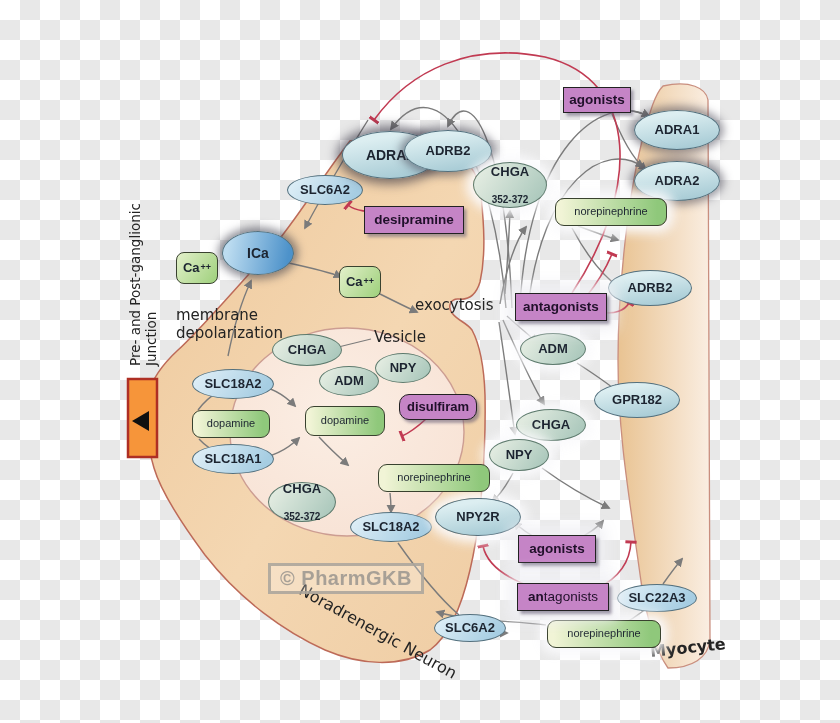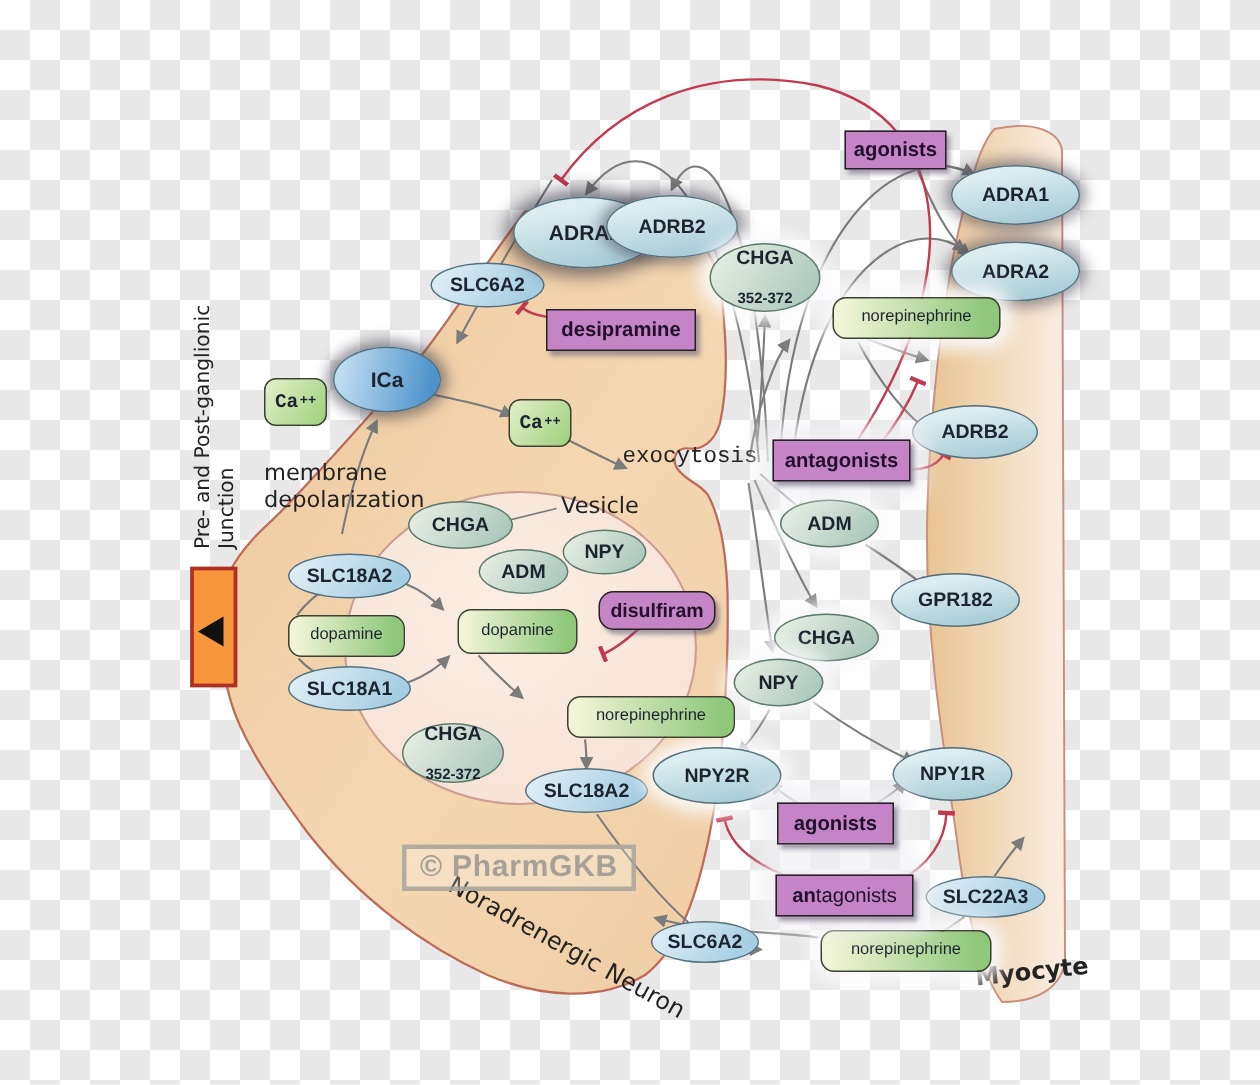--- a/index.html
+++ b/index.html
@@ -31,21 +31,21 @@
   .receptor{background:linear-gradient(170deg,#dceef1 20%,#a7cbd5 90%);font-weight:600;}
   .pill{
     border-radius:9px;border:1.5px solid #39422f;
     background:linear-gradient(90deg,#f1f4d6 5%,#8fc87b 92%);
     font-size:11px;
     margin-left:44px;
   }
   .ca{
     border-radius:8px;border:1.5px solid #39422f;
     background:linear-gradient(125deg,#e3f0ca,#9ed07c);
-    font-weight:600;font-size:13px;font-family:Liberation Mono, monospace;
+    font-weight:600;font-size:13px;
   }
   .ca sup{font-size:9px;margin-left:1px;}
   .pbox{
     background:#c584c6;border:1.5px solid #222;color:#20102a;
     font-size:13.5px;font-weight:600;
     box-shadow:2.5px 3px 3px rgba(100,90,115,.55);
   }
   .whitehalo{box-shadow:0 0 11px 7px rgba(250,250,252,.95);}
   .pbox.whitehalo{box-shadow:2.5px 3px 3px rgba(100,90,115,.6), 0 0 14px 9px rgba(240,240,244,.95);}
   .two .l2{display:block;font-size:10px;font-weight:700;margin-top:16px;}
@@ -155,21 +155,21 @@
     </g>
   </svg>
 
   <div class="hand" style="left:127px;top:166px;height:200px;writing-mode:vertical-rl;transform:rotate(180deg);font-size:13.5px;">Pre- and Post-ganglionic Junction</div>
 
   <div class="hand" style="left:176px;top:306px;">
     <div>membrane</div>
     <div>depolarization</div>
   </div>
 
-  <div class="hand" style="left:415px;top:296px;font-family:Liberation Mono, monospace;">exocytosis</div>
+  <div class="hand" style="left:415px;top:296px;">exocytosis</div>
 
   <div class="hand" style="left:374px;top:328px;">Vesicle</div>
 
   <div class="hand" style="left:268px;top:622px;width:220px;text-align:center;transform:rotate(29deg);font-size:16px;">Noradrenergic Neuron</div>
 
   <div class="hand" style="left:650px;top:638px;transform:rotate(-6deg);font-size:16px;font-weight:bold;">Myocyte</div>
 
   <div class="wm">© PharmGKB</div>
 
   <div class="node oval" style="left:287px;top:175px;width:76px;height:30px;">SLC6A2</div>
@@ -180,21 +180,20 @@
   <div class="node oval" style="left:434px;top:614px;width:72px;height:28px;">SLC6A2</div>
   <div class="node oval" style="left:617px;top:584px;width:80px;height:28px;">SLC22A3</div>
 
   <div class="node oval receptor glow-strong" style="left:342px;top:131px;width:96px;height:48px;font-size:14px;">ADRA2</div>
   <div class="node oval receptor glow" style="left:404px;top:130px;width:88px;height:42px;">ADRB2</div>
   <div class="node oval receptor glow" style="left:634px;top:110px;width:86px;height:40px;">ADRA1</div>
   <div class="node oval receptor glow" style="left:634px;top:161px;width:86px;height:40px;">ADRA2</div>
   <div class="node oval receptor" style="left:608px;top:270px;width:84px;height:36px;">ADRB2</div>
   <div class="node oval receptor" style="left:594px;top:382px;width:86px;height:36px;">GPR182</div>
   <div class="node oval receptor whitehalo" style="left:435px;top:498px;width:86px;height:38px;">NPY2R</div>
-  <div class="node oval receptor" style="left:595px;top:498px;width:80px;height:36px;">NPY1R</div>
 
   <div class="node oval sage two whitehalo" style="left:473px;top:162px;width:74px;height:46px;flex-direction:column;">
     <span class="l1">CHGA</span>
       <span class="l2">352-372</span>
   </div>
   <div class="node oval sage" style="left:272px;top:334px;width:70px;height:32px;">CHGA</div>
   <div class="node oval sage" style="left:319px;top:366px;width:60px;height:30px;">ADM</div>
   <div class="node oval sage" style="left:375px;top:353px;width:56px;height:30px;">NPY</div>
   <div class="node oval sage whitehalo" style="left:520px;top:333px;width:66px;height:32px;">ADM</div>
   <div class="node oval sage whitehalo" style="left:516px;top:409px;width:70px;height:32px;">CHGA</div>

